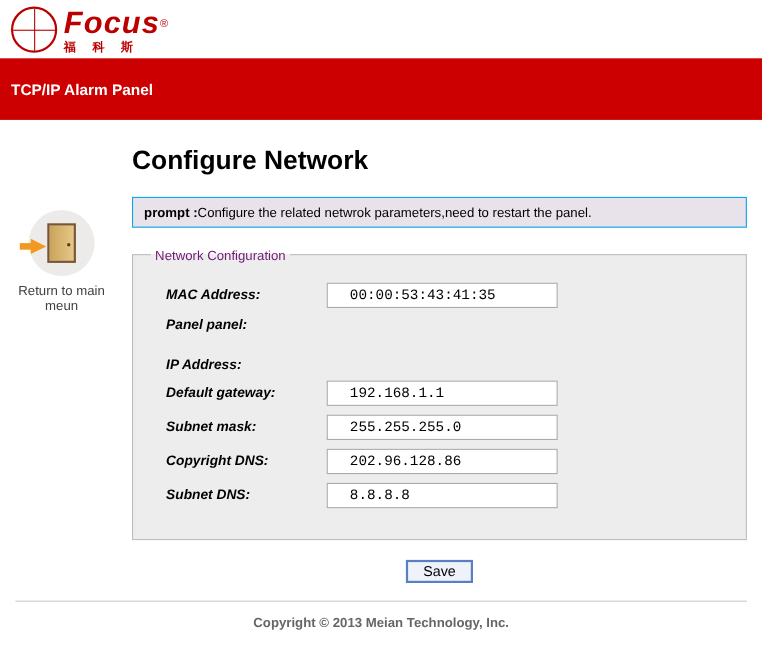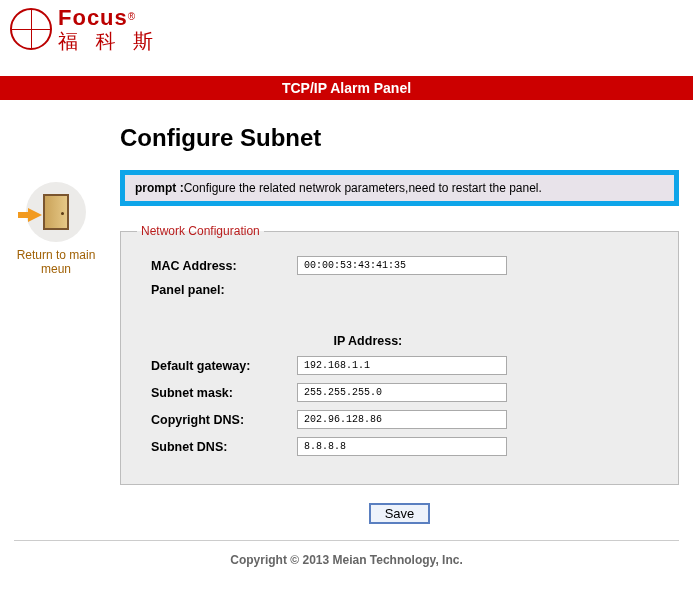--- a/index.html
+++ b/index.html
@@ -24,45 +24,44 @@
     position: relative;
   }
   .logo-mark::before, .logo-mark::after {
     content: "";
     position: absolute;
     background: #b00;
   }
   .logo-mark::before { left: 50%; top: 0; width: 1px; height: 100%; }
   .logo-mark::after  { top: 50%; left: 0; height: 1px; width: 100%; }
   .logo-text { color: #b00; line-height: 1.1; }
-  .logo-text .en { font-size: 22px; font-weight: bold; letter-spacing: 1px; }
+  .logo-text .en { font-size: 28px; font-weight: bold; letter-spacing: 1px; font-style: italic; }
   .logo-text .reg { font-size: 10px; vertical-align: super; }
-  .logo-text .cn { font-size: 20px; letter-spacing: 6px; font-weight: normal; }
+  .logo-text .cn { font-size: 11px; letter-spacing: 6px; font-weight: bold; }
   .redbar {
     background: #c00;
     color: #fff;
     font-weight: bold;
     font-size: 14px;
-    text-align: center;
-    padding: 4px 10px;
-    margin-top: 20px;
+    text-align: left;
+    padding: 20px 10px;
   }
   .layout {
     display: flex;
     align-items: flex-start;
     padding: 10px 14px 0 6px;
     gap: 14px;
   }
   .side {
     width: 100px;
     text-align: center;
     padding-top: 72px;
     font-size: 12px;
   }
-  .side a { color: #a16207; text-decoration: none; }
+  .side a { color: #404040; text-decoration: none; }
   .door-icon {
     width: 60px; height: 60px;
     margin: 0 auto 6px;
     border-radius: 50%;
     background: #ecebe9;
     position: relative;
     display: flex; align-items: center; justify-content: center;
   }
   .door {
     width: 26px; height: 36px;
@@ -85,55 +84,56 @@
   .arrow::before{
     content:""; position:absolute; left:-24px; top:-3px;
     width:12px; height:6px; background:#f29a1f;
   }
   .main { flex: 1; }
   h1 {
     font-size: 24px;
     margin: 14px 0 18px 0;
   }
   .prompt {
-    border: 5px solid #0ea5e9;
+    border: 1px solid #0ea5e9;
     background: #e8e3ea;
     padding: 6px 10px;
     font-size: 12px;
     margin-bottom: 18px;
   }
   .prompt b { font-weight: bold; }
   fieldset {
     border: 1px solid #bdbdbd;
     background: #ededed;
     padding: 10px 16px 20px 16px;
     margin: 0;
   }
   legend {
-    color: #b91c1c;
+    color: #701a75;
     font-size: 12px;
     padding: 0 4px;
   }
   .row {
     display: flex;
     align-items: center;
     margin: 8px 0;
   }
-  .row.gap { margin-top: 37px; flex-direction: column; }
+  .row.gap { margin-top: 22px; }
   .row label {
     width: 160px;
     font-weight: bold;
     font-size: 12.5px;
     padding-left: 14px;
+    font-style: italic;
   }
   .row input[type=text] {
     width: 210px;
     font-family: "Courier New", monospace;
-    font-size: 10px;
-    padding: 3px 6px;
+    font-size: 13px;
+    padding: 3px 20px;
     border: 1px solid #aaa;
     background: #fff;
   }
   .save-wrap { text-align: center; padding: 18px 0 10px; }
   .save-btn {
     font-size: 13px;
     padding: 1px 14px;
     border: 2px solid #5a7fc0;
     background: #eef3fb;
     cursor: pointer;
@@ -171,21 +171,21 @@
     <a href="#">
       <div class="door-icon">
         <div class="arrow"></div>
         <div class="door"></div>
       </div>
       <span>Return to main meun</span>
     </a>
   </div>
 
   <div class="main">
-    <h1>Configure Subnet</h1>
+    <h1>Configure Network</h1>
 
     <div class="prompt">
       <b>prompt :</b><span>Configure the related netwrok parameters,need to restart the panel.</span>
     </div>
 
     <fieldset>
       <legend>Network Configuration</legend>
 
       <div class="row">
         <label>MAC Address:</label>

